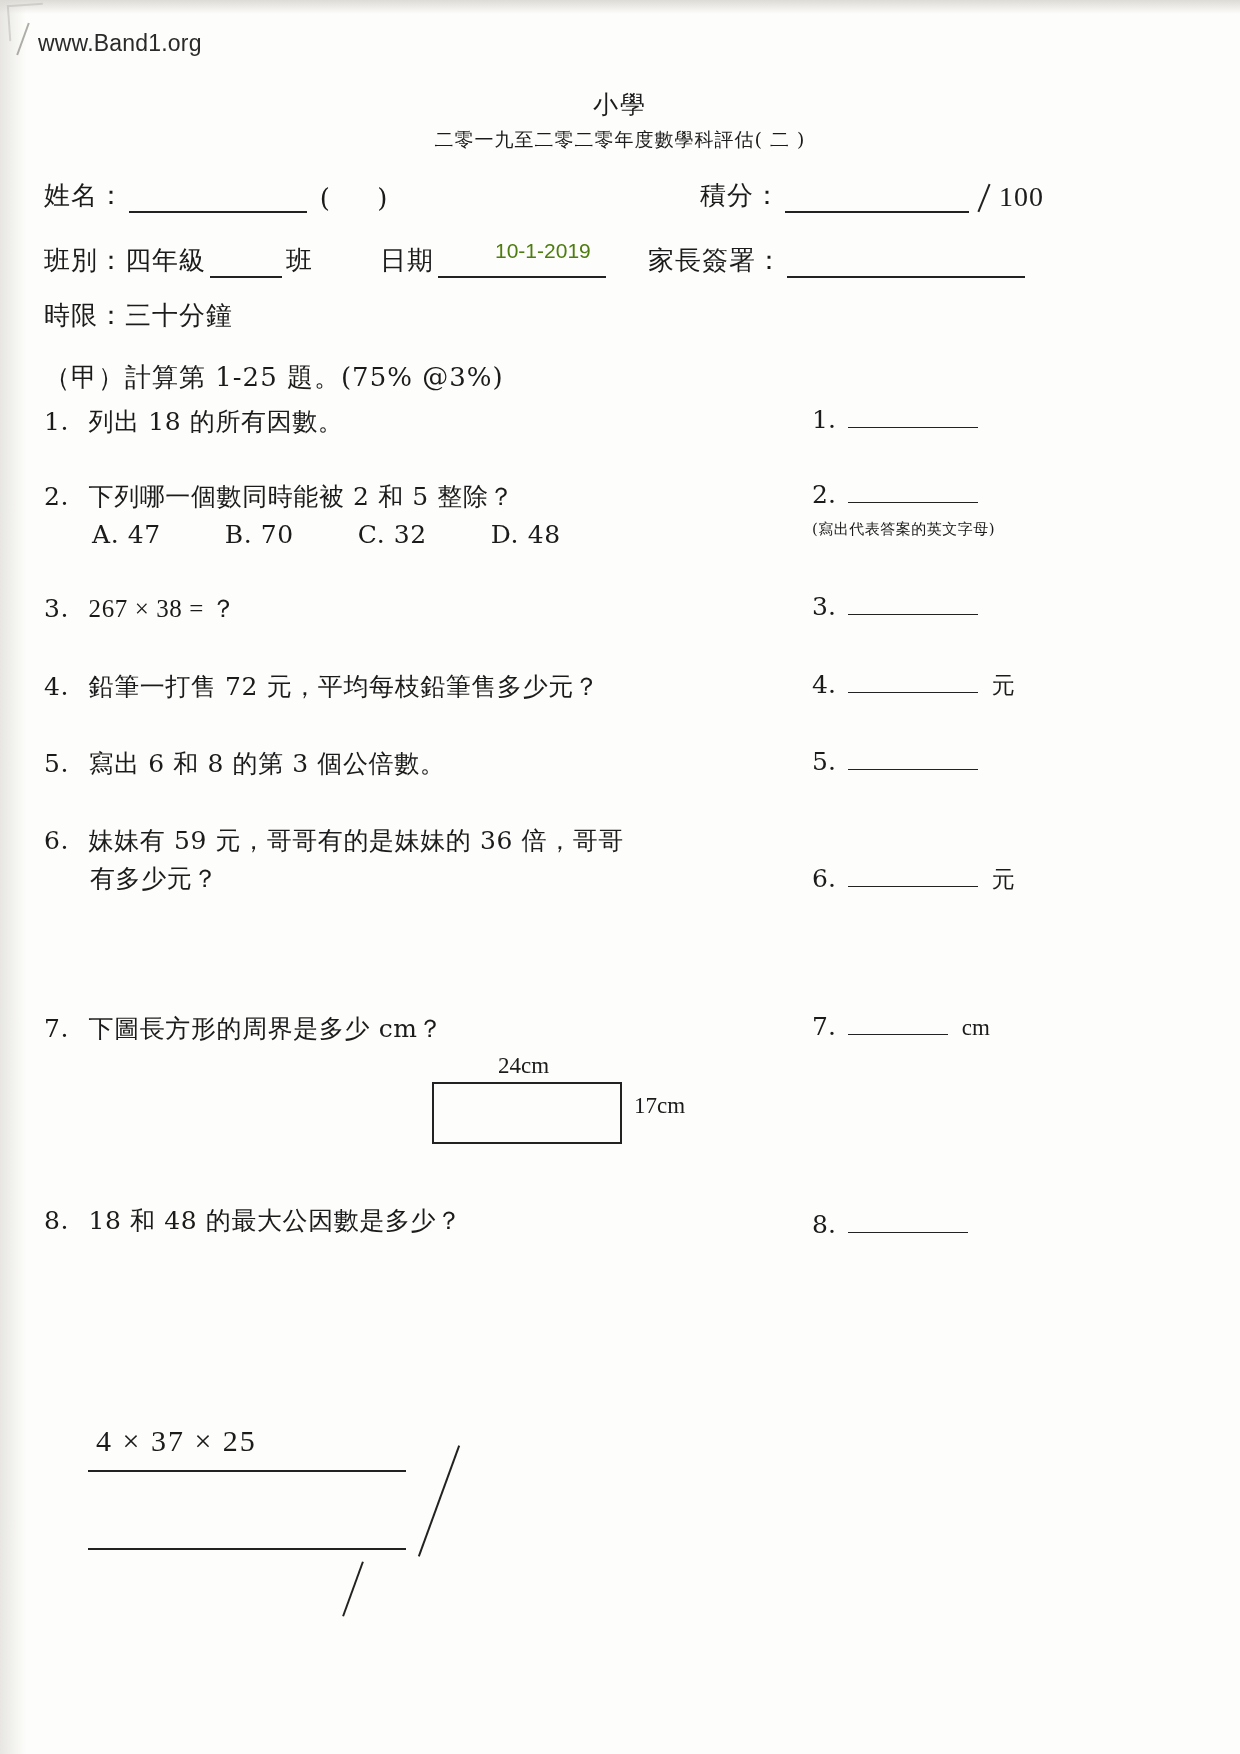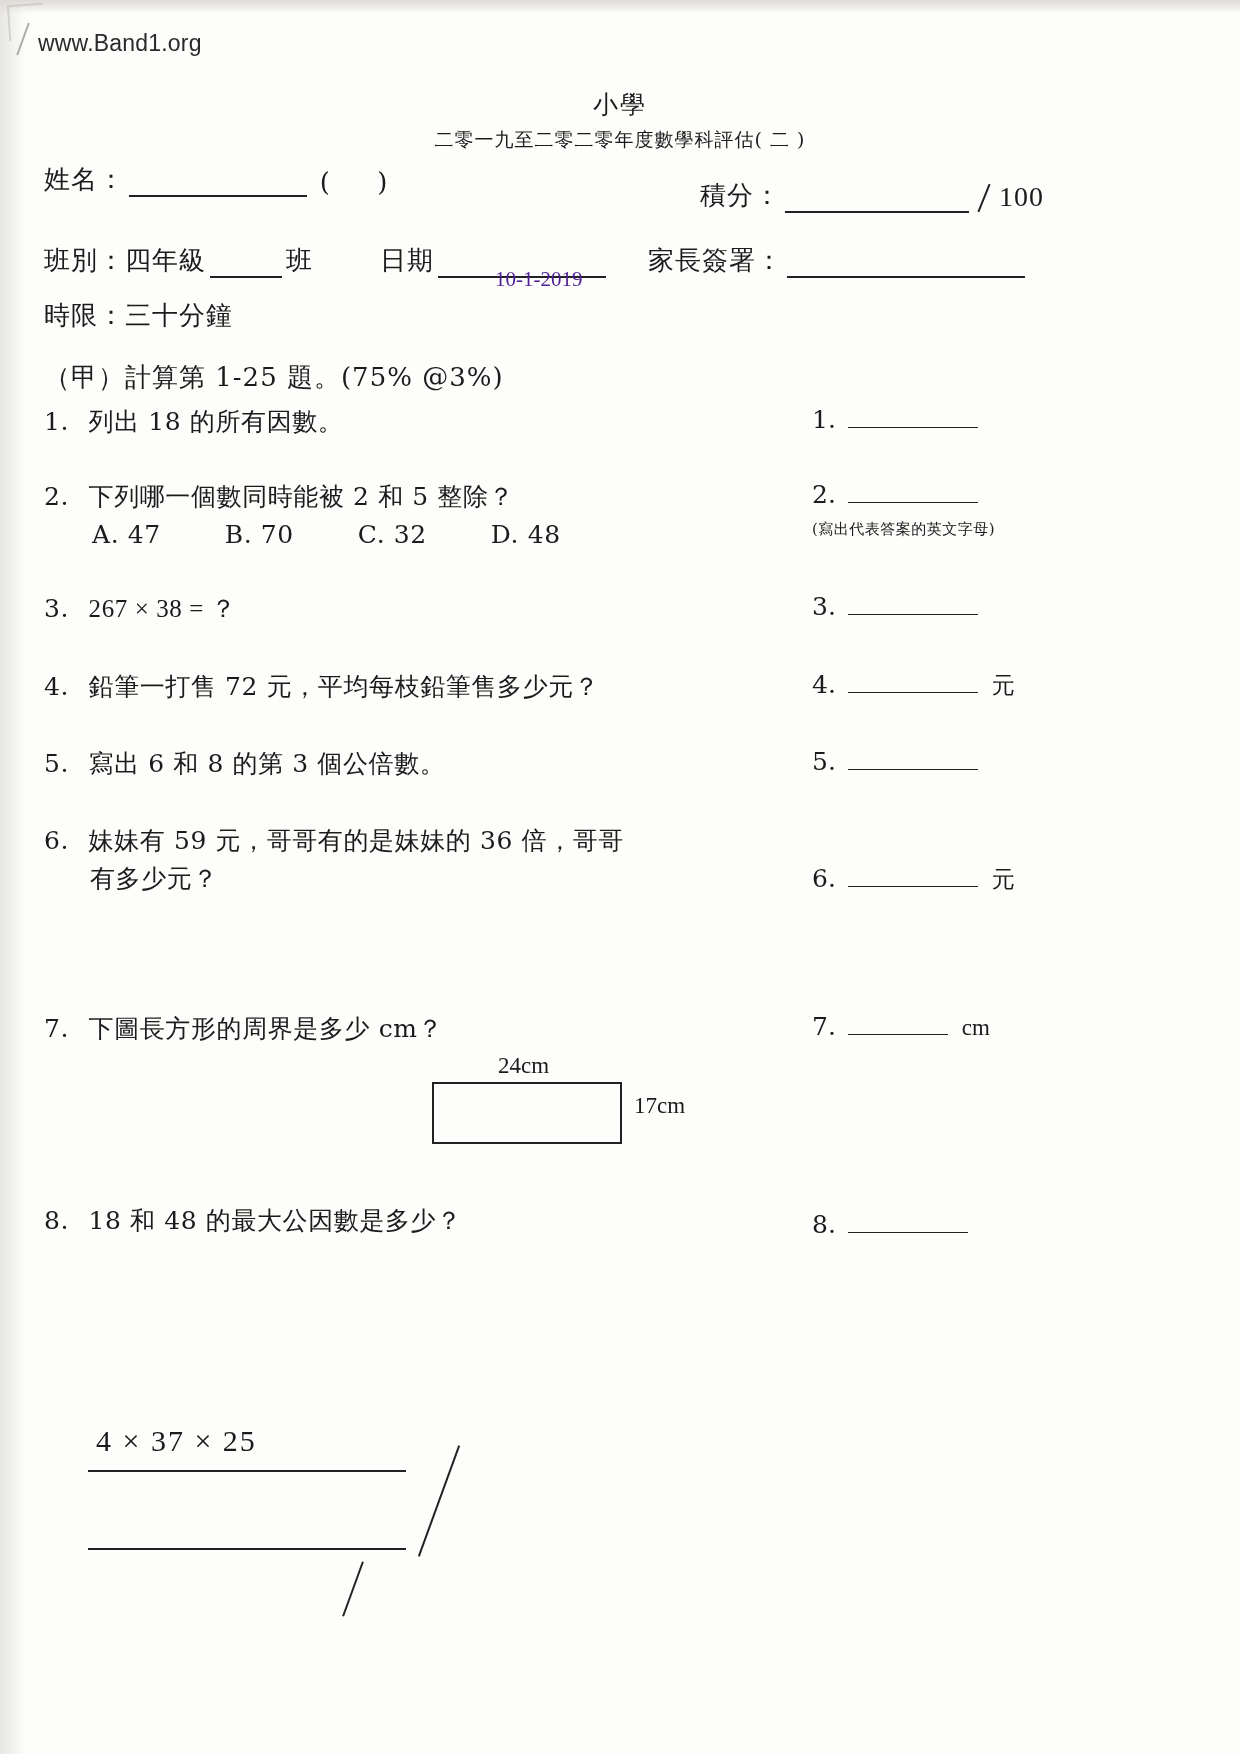--- a/index.html
+++ b/index.html
@@ -93,24 +93,23 @@
     margin: 0 4px;
   }
   .blank.b-name { width: 178px; }
   .blank.b-class { width: 72px; }
   .blank.b-date { width: 168px; position: relative; }
   .blank.b-sign { width: 238px; }
   .blank.b-score { width: 184px; }
 
   .handwrite {
     position: absolute;
-    font-family: Liberation Serif, serif;
+    font-family: Liberation Sans, sans-serif;
     font-size: 20px;
-    color: #4c1d95;
-    margin-top: 28px;
+    color: #4d7c0f;
   }
 
   .paren {
     display: inline-block;
     width: 86px;
     text-align: center;
   }
 
   .score-slash {
     display: inline-block;
@@ -218,21 +217,21 @@
   <div class="scan-edge-left"></div>
   <div class="scan-edge-top"></div>
   <div class="corner-mark"></div>
   <div class="slash-mark"></div>
 
   <div class="watermark">www.Band1.org</div>
 
   <div class="title-school">小學</div>
   <div class="title-main">二零一九至二零二零年度數學科評估( 二 )</div>
 
-  <div class="row" style="left:44px; top:162px;justify-content:center;">
+  <div class="row" style="left:44px; top:178px;justify-content:center;">
     <span>姓名：</span>
     <span class="blank b-name"></span>
     <span class="paren">(&nbsp;&nbsp;&nbsp;&nbsp;&nbsp;)</span>
   </div>
 
   <div class="row" style="left:700px; top:178px;justify-content:space-between;">
     <span>積分：</span>
     <span class="blank b-score"></span>
     <span class="score-slash"></span>
     <span class="mono" style="font-size:28px;">100</span>

